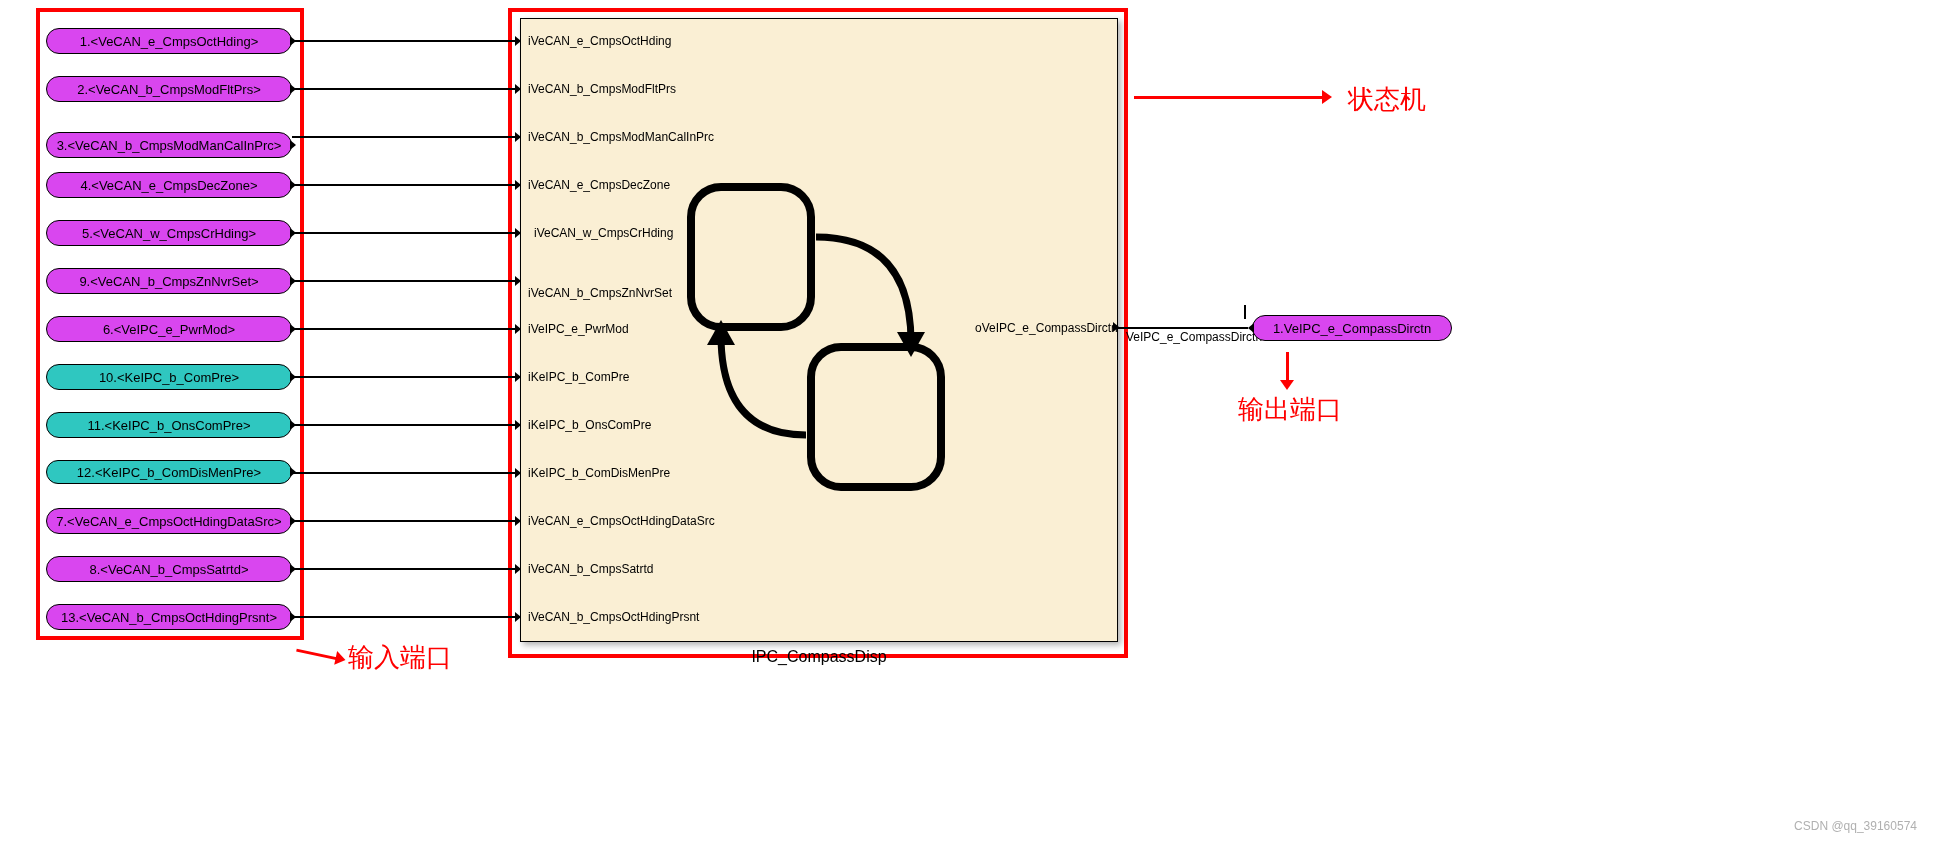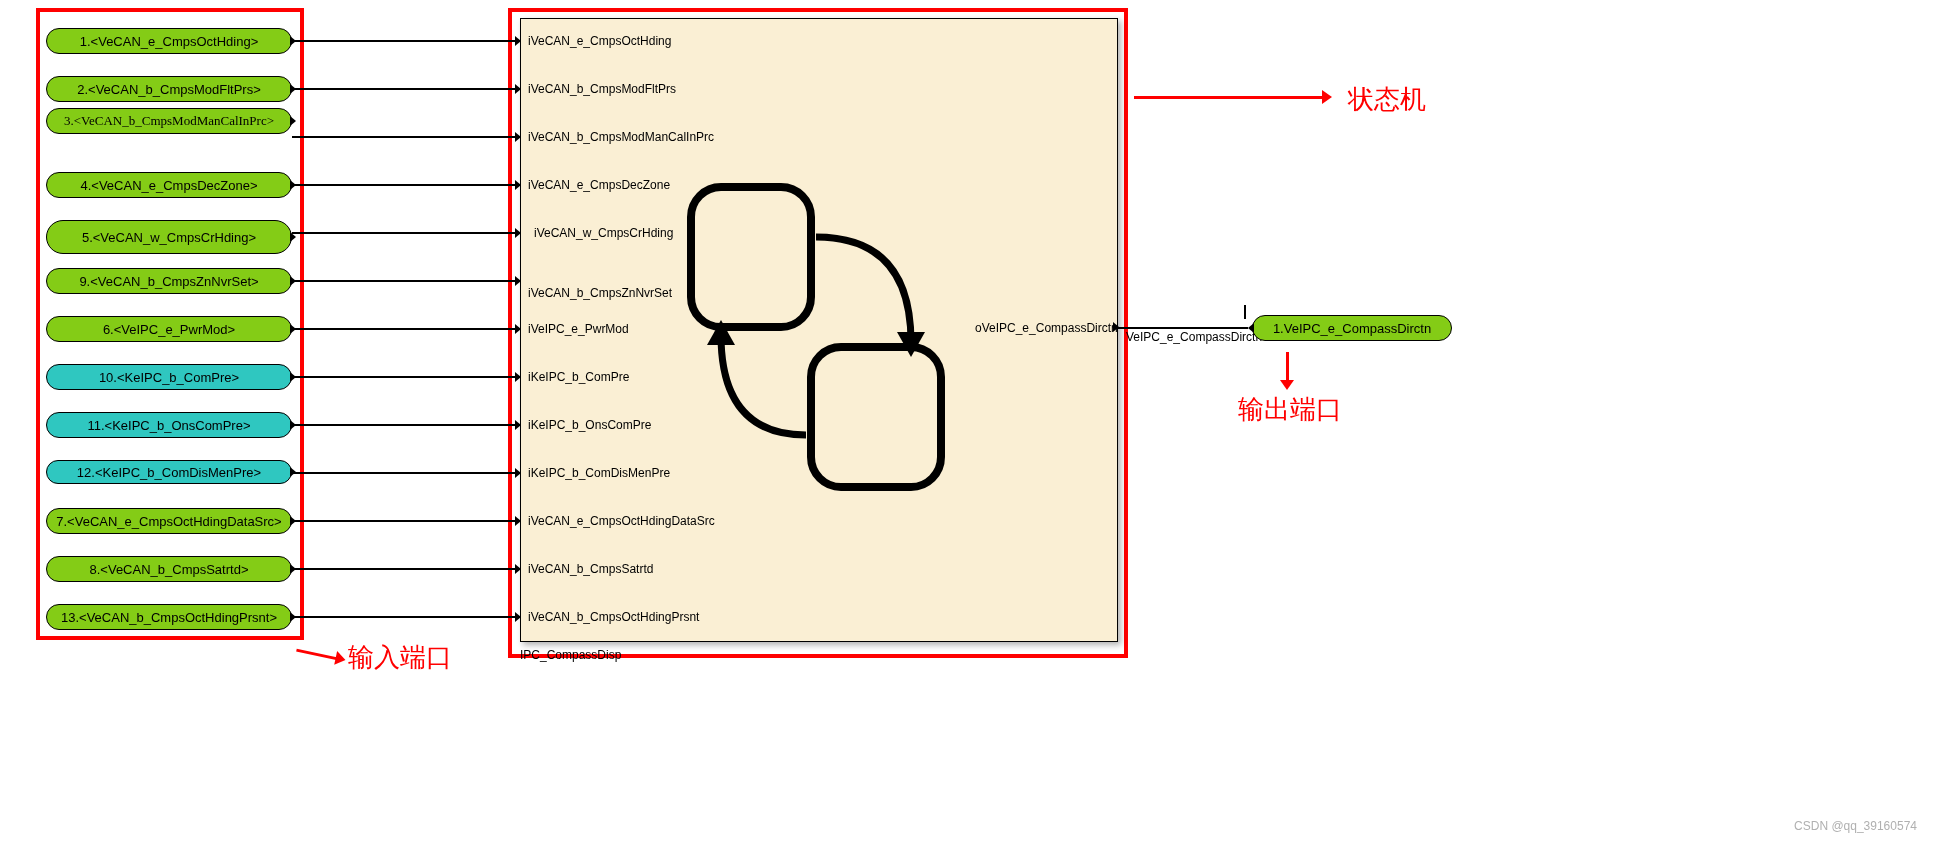--- a/index.html
+++ b/index.html
@@ -5,21 +5,21 @@
   * { box-sizing: border-box; margin: 0; padding: 0; }
   body { font-family: Arial, sans-serif; background: #fff; width: 1957px; height: 853px; position: relative; }
   .canvas { position: relative; width: 1957px; height: 853px; }
   
   .red-box { position: absolute; border: 4px solid #ff0000; background: transparent; }
   
   .port-block {
     position: absolute;
     border: 1.5px solid #000;
     border-radius: 20px;
-    background: #84cc16;
+    background: #d946ef;
     display: flex;
     align-items: center;
     justify-content: center;
     font-size: 13px;
     padding: 0 8px;
     white-space: nowrap;
   }
   .port-block.teal { background: #2fc7c0; }
   .port-block .tick-right {
     position: absolute;
@@ -46,21 +46,21 @@
     position: absolute;
     border: 1.5px solid #000;
     background: #faefd4;
     box-shadow: 3px 3px 6px rgba(0,0,0,0.3);
   }
   
   .chart-icon { position: absolute; }
   
   .wire { position: absolute; height: 1.5px; background: #000; }
   
-  .chart-name { position: absolute; font-size: 12px; width: 100%; }
+  .chart-name { position: absolute; font-size: 16px; text-align: center; width: 100%; }
   
   .red-arrow-h { position: absolute; height: 3px; background: #ff0000; }
   .red-arrow-h::after {
     content: '';
     position: absolute;
     right: -8px; top: -6px;
     border-top: 7px solid transparent;
     border-bottom: 7px solid transparent;
     border-left: 10px solid #ff0000;
   }
@@ -108,35 +108,35 @@
       <div class="wire" style="left: 292px; top: 40px; width: 228px;"></div>
       <div style="position: absolute; left: 515px; top: 36px; width: 0px; height: 0px; border-top: 5px solid transparent; border-bottom: 5px solid transparent; border-left: 6px solid rgb(0, 0, 0);"></div>
       <div class="sig-label" style="position: absolute; left: 528px; top: 34px;">iVeCAN_e_CmpsOctHding</div>
       <div class="port-block" style="left: 46px; top: 76px; width: 246px; height: 26px;">
         <span class="tick-right"></span>
         <span>2.&lt;VeCAN_b_CmpsModFltPrs&gt;</span>
       </div>
       <div class="wire" style="left: 292px; top: 88px; width: 228px;"></div>
       <div style="position: absolute; left: 515px; top: 84px; width: 0px; height: 0px; border-top: 5px solid transparent; border-bottom: 5px solid transparent; border-left: 6px solid rgb(0, 0, 0);"></div>
       <div class="sig-label" style="position: absolute; left: 528px; top: 82px;">iVeCAN_b_CmpsModFltPrs</div>
-      <div class="port-block" style="left: 46px; top: 108px; width: 246px; height: 26px; font-family: Liberation Serif, serif;">
+      <div class="port-block" style="left: 46px; top: 132px; width: 246px; height: 26px;">
         <span class="tick-right"></span>
         <span>3.&lt;VeCAN_b_CmpsModManCalInPrc&gt;</span>
       </div>
       <div class="wire" style="left: 292px; top: 136px; width: 228px;"></div>
       <div style="position: absolute; left: 515px; top: 132px; width: 0px; height: 0px; border-top: 5px solid transparent; border-bottom: 5px solid transparent; border-left: 6px solid rgb(0, 0, 0);"></div>
       <div class="sig-label" style="position: absolute; left: 528px; top: 130px;">iVeCAN_b_CmpsModManCalInPrc</div>
       <div class="port-block" style="left: 46px; top: 172px; width: 246px; height: 26px;">
         <span class="tick-right"></span>
         <span>4.&lt;VeCAN_e_CmpsDecZone&gt;</span>
       </div>
       <div class="wire" style="left: 292px; top: 184px; width: 228px;"></div>
       <div style="position: absolute; left: 515px; top: 180px; width: 0px; height: 0px; border-top: 5px solid transparent; border-bottom: 5px solid transparent; border-left: 6px solid rgb(0, 0, 0);"></div>
       <div class="sig-label" style="position: absolute; left: 528px; top: 178px;">iVeCAN_e_CmpsDecZone</div>
-      <div class="port-block" style="left: 46px; top: 220px; width: 246px; height: 34px;">
+      <div class="port-block" style="left: 46px; top: 220px; width: 246px; height: 26px;">
         <span class="tick-right"></span>
         <span>5.&lt;VeCAN_w_CmpsCrHding&gt;</span>
       </div>
       <div class="wire" style="left: 292px; top: 232px; width: 228px;"></div>
       <div style="position: absolute; left: 515px; top: 228px; width: 0px; height: 0px; border-top: 5px solid transparent; border-bottom: 5px solid transparent; border-left: 6px solid rgb(0, 0, 0);"></div>
       <div class="sig-label" style="position: absolute; left: 528px; top: 226px; padding-left: 6px;">iVeCAN_w_CmpsCrHding</div>
       <div class="port-block" style="left: 46px; top: 268px; width: 246px; height: 26px;">
         <span class="tick-right"></span>
         <span>9.&lt;VeCAN_b_CmpsZnNvrSet&gt;</span>
       </div>

